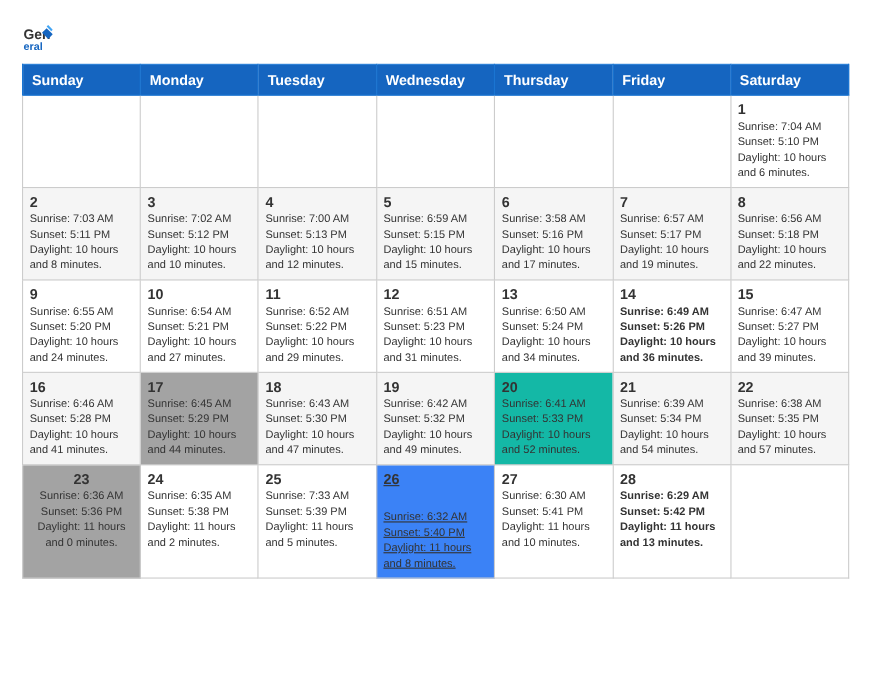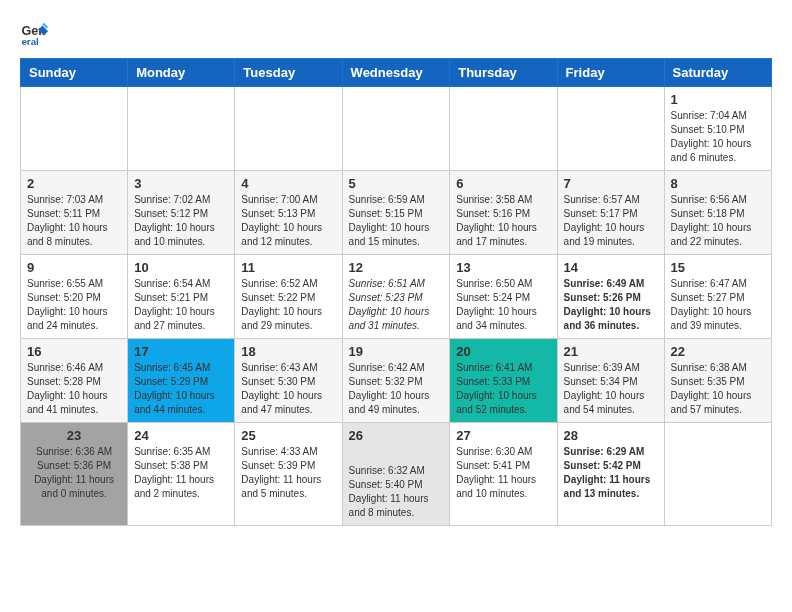--- a/index.html
+++ b/index.html
@@ -195,21 +195,21 @@
 Daylight: 10 hours and 27 minutes.</div>
         </td>
         <td style="background: rgb(255, 255, 255);">
           <span class="day-number">11</span>
           <div class="day-info" style="white-space: pre-line;">Sunrise: 6:52 AM
 Sunset: 5:22 PM
 Daylight: 10 hours and 29 minutes.</div>
         </td>
         <td style="background: rgb(255, 255, 255);">
           <span class="day-number">12</span>
-          <div class="day-info" style="white-space: pre-line; font-style: italic;">Sunrise: 6:51 AM
+          <div class="day-info" style="white-space: pre-line;">Sunrise: 6:51 AM
 Sunset: 5:23 PM
 Daylight: 10 hours and 31 minutes.</div>
         </td>
         <td style="background: rgb(255, 255, 255);">
           <span class="day-number">13</span>
           <div class="day-info" style="white-space: pre-line;">Sunrise: 6:50 AM
 Sunset: 5:24 PM
 Daylight: 10 hours and 34 minutes.</div>
         </td>
         <td style="background: rgb(255, 255, 255);">
@@ -225,21 +225,21 @@
 Daylight: 10 hours and 39 minutes.</div>
         </td>
       </tr>
       <tr>
         <td style="background: rgb(245, 245, 245);">
           <span class="day-number">16</span>
           <div class="day-info" style="white-space: pre-line;">Sunrise: 6:46 AM
 Sunset: 5:28 PM
 Daylight: 10 hours and 41 minutes.</div>
         </td>
-        <td style="background: #0ea5e9;">
+        <td style="background: #a3a3a3;">
           <span class="day-number">17</span>
           <div class="day-info" style="white-space: pre-line;">Sunrise: 6:45 AM
 Sunset: 5:29 PM
 Daylight: 10 hours and 44 minutes.</div>
         </td>
         <td style="background: rgb(245, 245, 245);">
           <span class="day-number">18</span>
           <div class="day-info" style="white-space: pre-line;">Sunrise: 6:43 AM
 Sunset: 5:30 PM
 Daylight: 10 hours and 47 minutes.</div>
@@ -277,25 +277,25 @@
 Daylight: 11 hours and 0 minutes.</div>
         </td>
         <td style="background: rgb(255, 255, 255);">
           <span class="day-number">24</span>
           <div class="day-info" style="white-space: pre-line;">Sunrise: 6:35 AM
 Sunset: 5:38 PM
 Daylight: 11 hours and 2 minutes.</div>
         </td>
         <td style="background: rgb(255, 255, 255);">
           <span class="day-number">25</span>
-          <div class="day-info" style="white-space: pre-line;">Sunrise: 4:33 AM
+          <div class="day-info" style="white-space: pre-line;">Sunrise: 7:33 AM
 Sunset: 5:39 PM
 Daylight: 11 hours and 5 minutes.</div>
         </td>
-        <td style="background: #e5e5e5;">
+        <td style="background: #3b82f6; text-decoration: underline;">
           <span class="day-number">26</span>
           <div class="day-info" style="white-space: pre-line; margin-top: 21px;">Sunrise: 6:32 AM
 Sunset: 5:40 PM
 Daylight: 11 hours and 8 minutes.</div>
         </td>
         <td style="background: rgb(255, 255, 255);">
           <span class="day-number">27</span>
           <div class="day-info" style="white-space: pre-line;">Sunrise: 6:30 AM
 Sunset: 5:41 PM
 Daylight: 11 hours and 10 minutes.</div>

